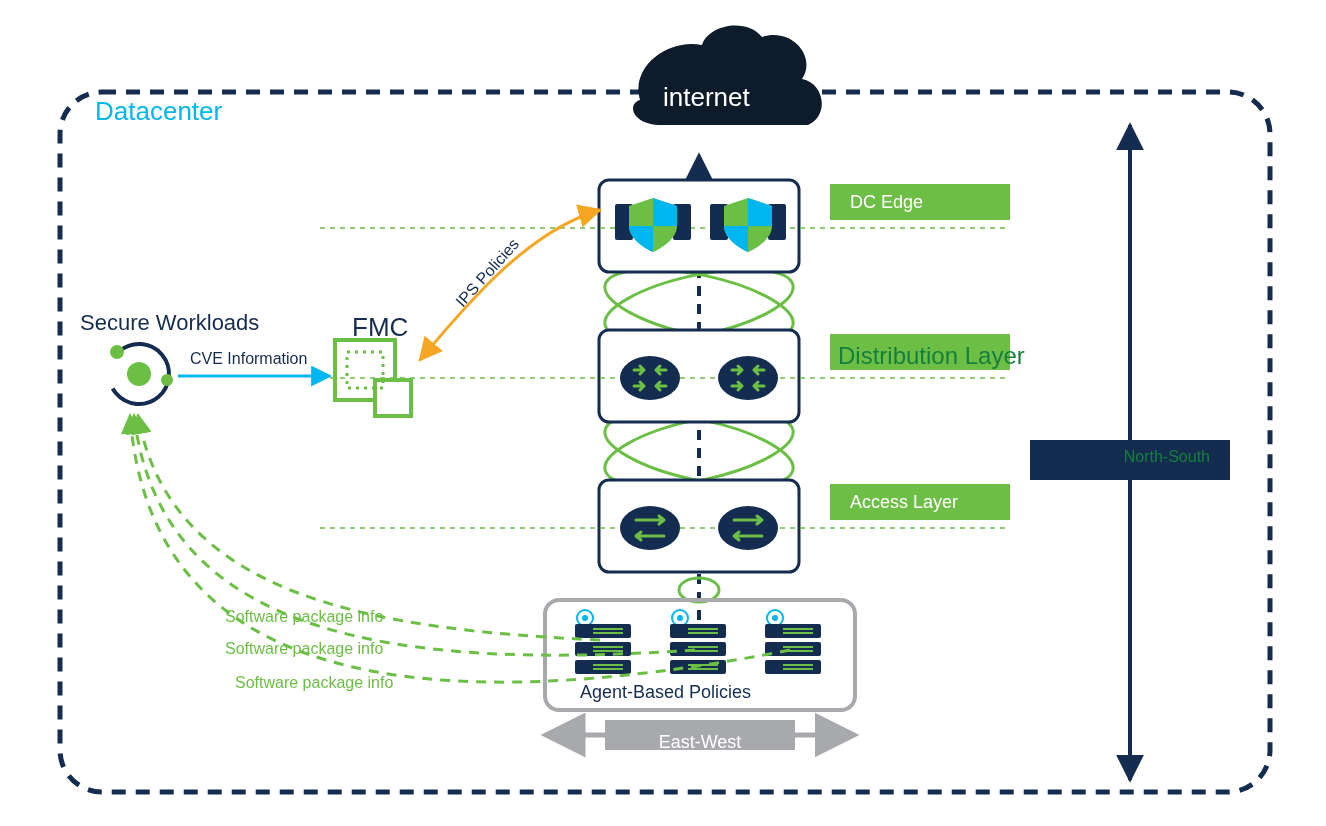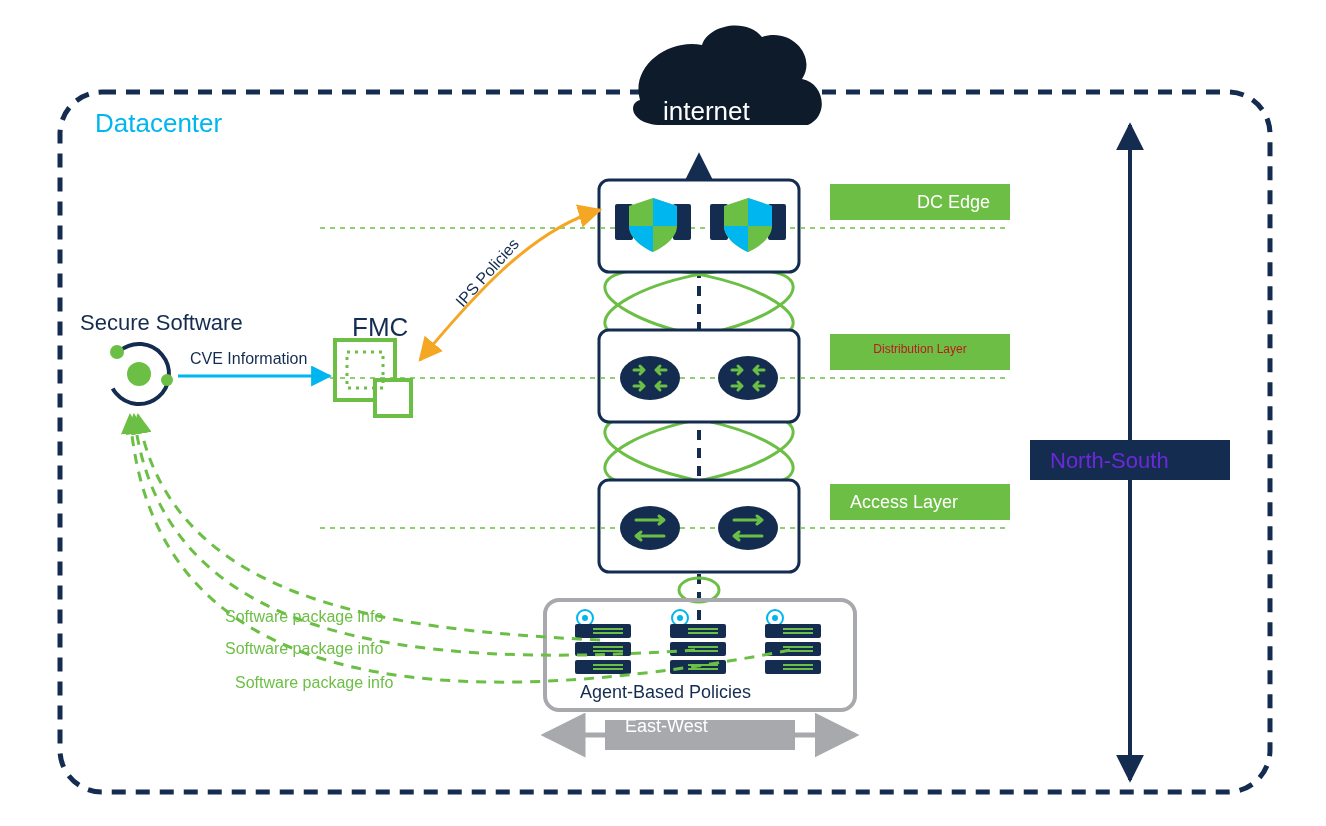--- a/index.html
+++ b/index.html
@@ -195,34 +195,34 @@
     <rect x="12" y="12" width="36" height="36" fill="none" stroke="var(--green)" stroke-width="3" stroke-dasharray="3 5"></rect>
   </g>
 
   <path d="M420,360 C470,300 530,230 600,210" fill="none" stroke="var(--orange)" stroke-width="3" marker-start="url(#arr-orange)" marker-end="url(#arr-orange)"></path>
 
   <path d="M600,640 C380,630 170,600 138,415" fill="none" stroke="var(--green)" stroke-width="3" stroke-dasharray="10 8" marker-end="url(#arr-green)"></path>
   <path d="M695,650 C400,670 160,640 134,415" fill="none" stroke="var(--green)" stroke-width="3" stroke-dasharray="10 8" marker-end="url(#arr-green)"></path>
   <path d="M790,650 C430,720 150,690 130,415" fill="none" stroke="var(--green)" stroke-width="3" stroke-dasharray="10 8" marker-end="url(#arr-green)"></path>
 </svg>
 
-<div class="abs txt" style="left:663px;top:96px;color:#fff;font-size:26px">internet</div>
-<div class="abs txt" style="left:95px;top:108px;color:var(--cyan);font-size:26px">Datacenter</div>
-
-<div class="abs txt" style="left:80px;top:310px;color:var(--navy);font-size:22px">Secure Software</div>
+<div class="abs txt" style="left:663px;top:82px;color:#fff;font-size:26px">internet</div>
+<div class="abs txt" style="left:95px;top:96px;color:var(--cyan);font-size:26px">Datacenter</div>
+
+<div class="abs txt" style="left:80px;top:310px;color:var(--navy);font-size:22px">Secure Workloads</div>
 <div class="abs txt" style="left:190px;top:350px;color:var(--navy);font-size:16px">CVE Information</div>
 <div class="abs txt" style="left:352px;top:312px;color:var(--navy);font-size:26px">FMC</div>
 <div class="abs txt" style="left:445px;top:264px;color:var(--navy);font-size:16px;transform:rotate(-48deg)">IPS Policies</div>
 
-<div class="abs txt" style="left:850px;top:192px;width:140px;text-align:right;color:#fff;font-size:18px">DC Edge</div>
-<div class="abs txt" style="left:838px;top:342px;width:164px;text-align:center;color:#b91c1c;font-size:12px">Distribution Layer</div>
+<div class="abs txt" style="left:850px;top:192px;width:140px;text-align:left;color:#fff;font-size:18px">DC Edge</div>
+<div class="abs txt" style="left:838px;top:342px;width:164px;text-align:center;color:#15803d;font-size:24px">Distribution Layer</div>
 <div class="abs txt" style="left:850px;top:492px;width:140px;text-align:left;color:#fff;font-size:18px">Access Layer</div>
 
-<div class="abs txt" style="left:1050px;top:448px;width:160px;text-align:left;color:#6d28d9;font-size:22px">North-South</div>
+<div class="abs txt" style="left:1050px;top:448px;width:160px;text-align:right;color:#15803d;font-size:16px">North-South</div>
 
 <div class="abs txt" style="left:580px;top:682px;color:var(--navy);font-size:18px">Agent-Based Policies</div>
-<div class="abs txt" style="left:625px;top:716px;width:150px;text-align:left;color:#fff;font-size:18px">East-West</div>
+<div class="abs txt" style="left:625px;top:732px;width:150px;text-align:center;color:#fff;font-size:18px">East-West</div>
 
 <div class="abs txt" style="left:225px;top:608px;color:var(--green);font-size:16px">Software package info</div>
 <div class="abs txt" style="left:225px;top:640px;color:var(--green);font-size:16px">Software package info</div>
 <div class="abs txt" style="left:235px;top:674px;color:var(--green);font-size:16px">Software package info</div>
 
 </div>
 
 </body></html>

